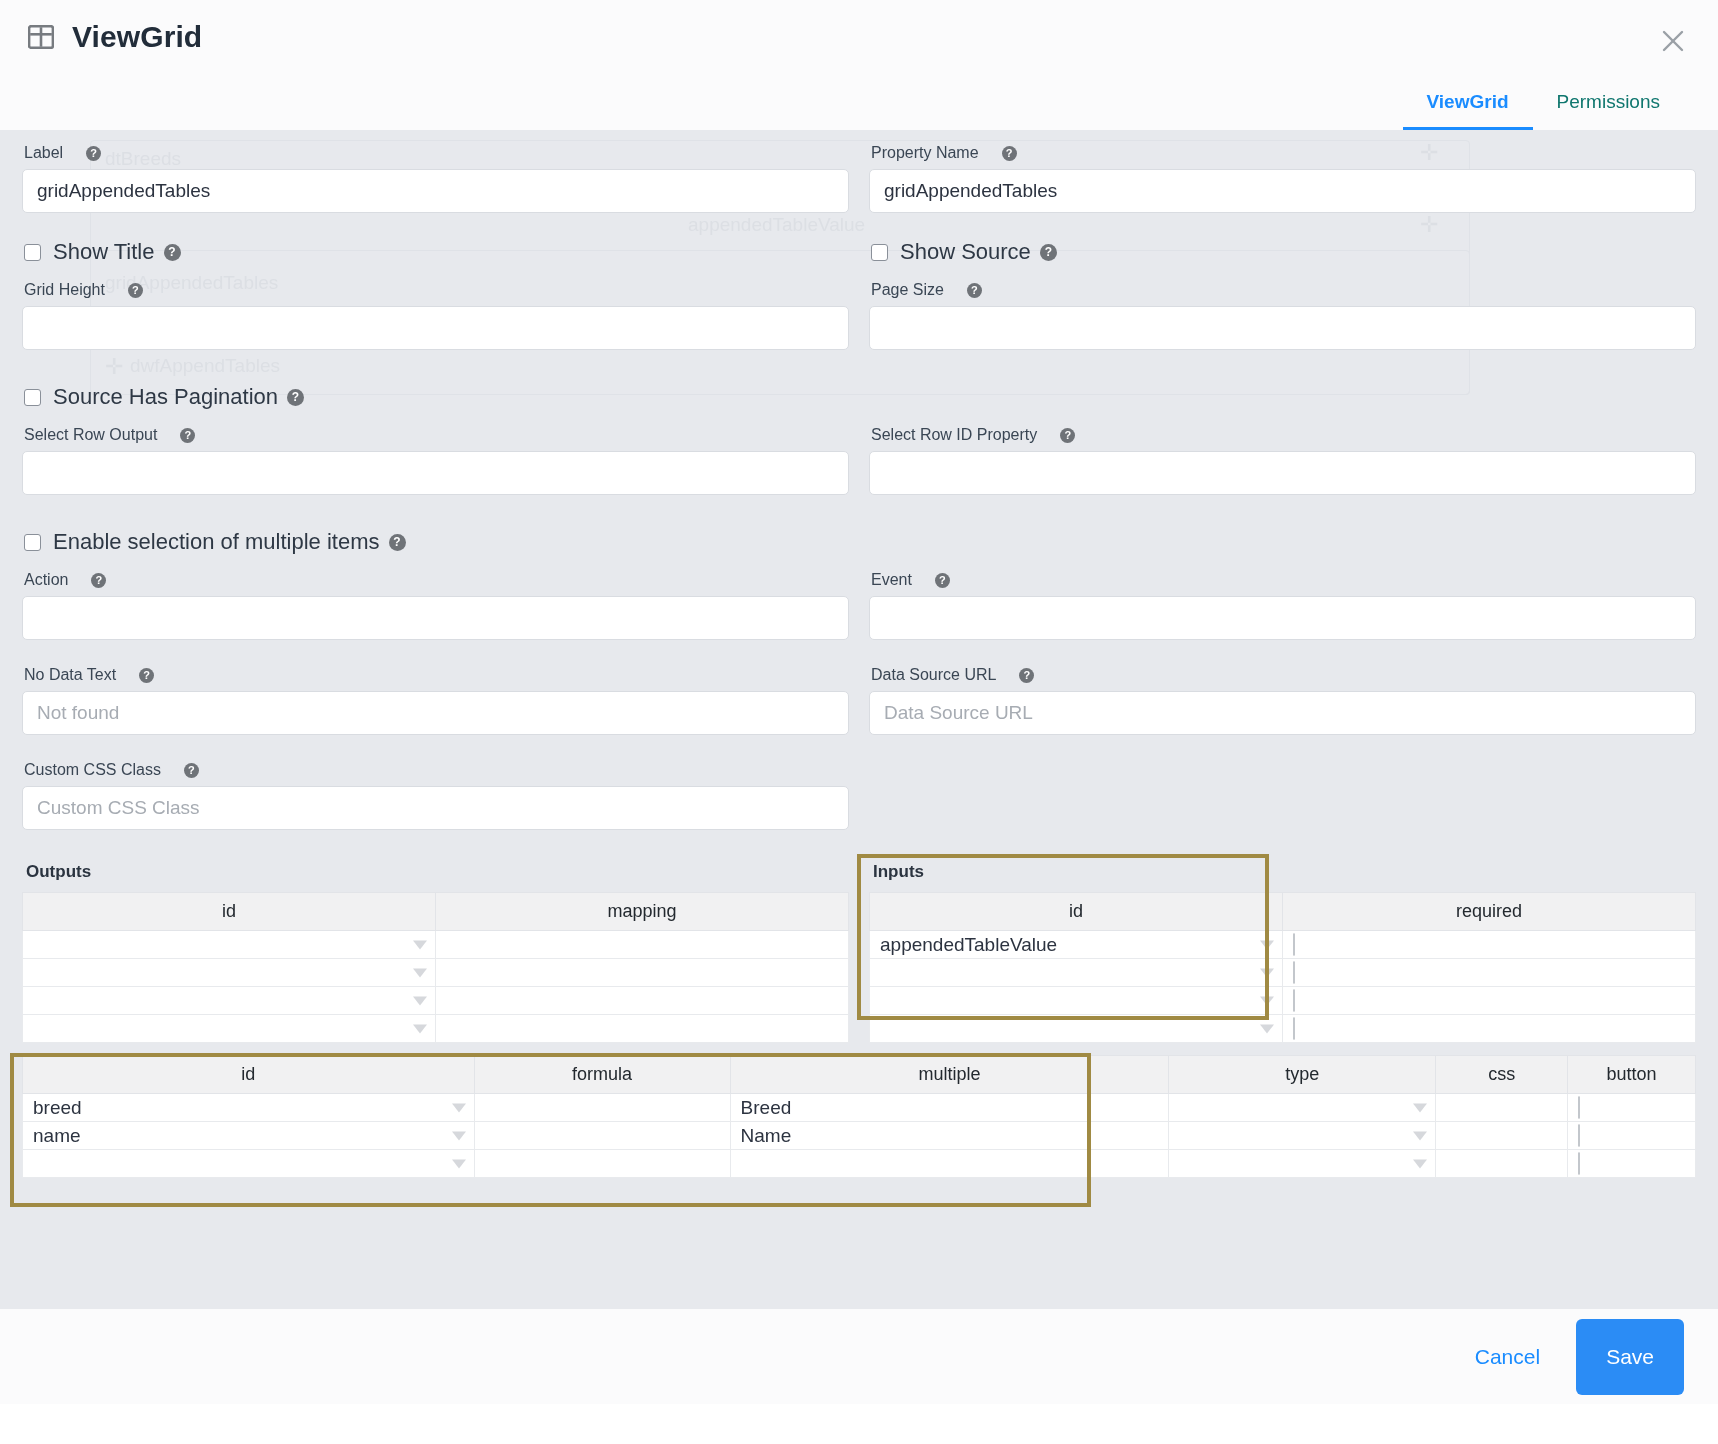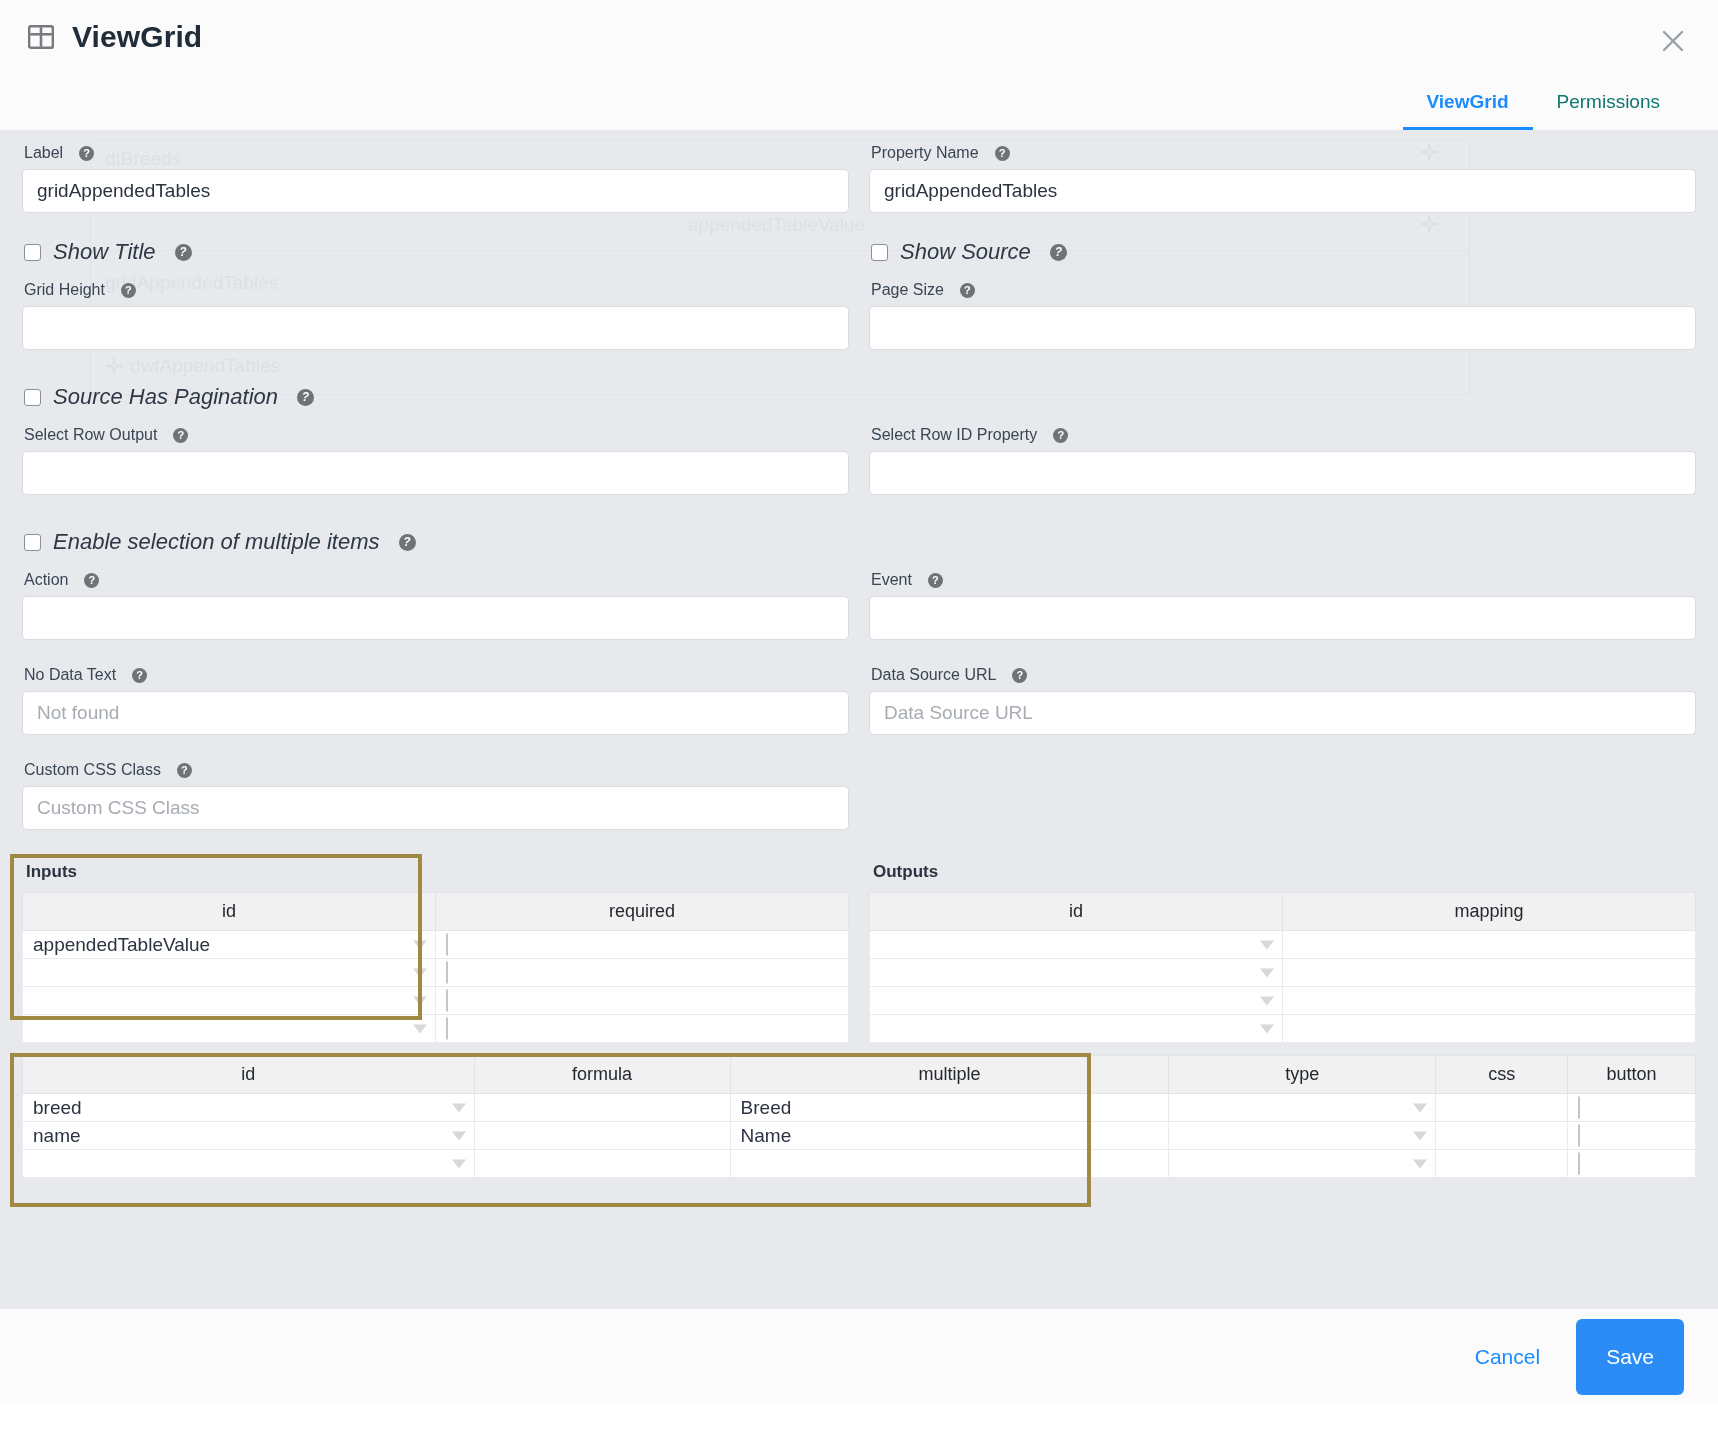--- a/index.html
+++ b/index.html
@@ -62,21 +62,21 @@
   
   .ghost { position: absolute; pointer-events: none; color: #dcdfe4; font-size: 19px;
            font-family: "Liberation Sans", sans-serif; white-space: nowrap; }
   .ghost-box { position: absolute; pointer-events: none; border: 1px solid #dfe2e7; border-radius: 4px; }
 
   .row { display: flex; gap: 0; position: relative; }
   .col { width: 50%; padding: 0 10px; position: relative; }
 
   .fld-label {
     font-size: 16px; color: #3a4654; margin: 0 0 7px 2px;
-    display: flex; align-items: center; gap: 16px;
+    display: flex; align-items: center; gap: 23px;
   }
   .qm {
     display: inline-flex; align-items: center; justify-content: center;
     width: 15px; height: 15px; border-radius: 50%;
     background: #6f7378; color: #fff; font-size: 11px; font-weight: 700;
     line-height: 1; cursor: pointer; font-family: "Liberation Sans", sans-serif;
   }
   .inp {
     width: 100%; height: 44px;
     border: 1px solid #d9dce1; border-radius: 5px;
@@ -84,21 +84,21 @@
     padding: 0 14px; outline: none;
     font-family: "Liberation Sans", sans-serif;
   }
   .inp::placeholder { color: #a7acb3; }
 
   .chk-row { display: flex; align-items: center; gap: 12px; margin: 0 0 6px 2px; }
   .chk {
     width: 17px; height: 17px; border: 1px solid #8a9099; border-radius: 3px;
     background: #fff; flex: 0 0 auto; cursor: pointer;
   }
-  .chk-lbl { font-size: 22px; color: #2e3845; display: flex; align-items: center; gap: 19px; font-style: italic; }
+  .chk-lbl { font-size: 22px; color: #2e3845; display: flex; align-items: center; gap: 9px; }
   .chk-lbl .qm { width: 17px; height: 17px; font-size: 12px; }
   .sp-26 { height: 26px; }
   .sp-34 { height: 34px; }
 
   
   .subpanel { position: relative; }
   .subpanel-title { font-size: 17px; font-weight: 700; color: #2b3440; padding: 6px 4px 10px 4px; }
   .tbl { width: 100%; border-collapse: collapse; background: #fff; table-layout: fixed; }
   .tbl th {
     background: #f1f1f2; border: 1px solid #e2e4e8;
@@ -339,20 +339,62 @@
         </div>
         <input class="inp" placeholder="Custom CSS Class" style="">
       </div>
       <div class="col"></div>
     </div>
 
     <div class="sp-26"></div>
 
     <div class="row">
       <div class="col subpanel">
+        <div class="subpanel-title">Outputs</div>
+        <table class="tbl">
+          <colgroup>
+              <col style="width:50%">
+              <col style="width:50%">
+            </colgroup>
+          <thead>
+            <tr>
+              <th>id</th>
+              <th>mapping</th>
+            </tr>
+          </thead>
+          <tbody>
+            <tr>
+              <td>
+                  <span class="caret"></span>
+                </td>
+              <td></td>
+            </tr>
+            <tr>
+              <td>
+                  <span class="caret"></span>
+                </td>
+              <td></td>
+            </tr>
+            <tr>
+              <td>
+                  <span class="caret"></span>
+                </td>
+              <td></td>
+            </tr>
+            <tr>
+              <td>
+                  <span class="caret"></span>
+                </td>
+              <td></td>
+            </tr>
+          </tbody>
+        </table>
+      </div>
+
+      <div class="col subpanel">
         <div class="subpanel-title">Inputs</div>
         <table class="tbl">
           <colgroup>
               <col style="width:50%">
               <col style="width:50%">
             </colgroup>
           <thead>
             <tr>
               <th>id</th>
               <th>required</th>
@@ -378,62 +420,20 @@
             <tr>
               <td>
                   <span class="caret"></span>
                 </td>
               <td><span class="cellchk"></span></td>
             </tr>
           </tbody>
         </table>
 
         <div class="hl" style="left:-2px; top:-2px; width:412px; height:166px;"></div>
-      </div>
-
-      <div class="col subpanel">
-        <div class="subpanel-title">Outputs</div>
-        <table class="tbl">
-          <colgroup>
-              <col style="width:50%">
-              <col style="width:50%">
-            </colgroup>
-          <thead>
-            <tr>
-              <th>id</th>
-              <th>mapping</th>
-            </tr>
-          </thead>
-          <tbody>
-            <tr>
-              <td>
-                  <span class="caret"></span>
-                </td>
-              <td></td>
-            </tr>
-            <tr>
-              <td>
-                  <span class="caret"></span>
-                </td>
-              <td></td>
-            </tr>
-            <tr>
-              <td>
-                  <span class="caret"></span>
-                </td>
-              <td></td>
-            </tr>
-            <tr>
-              <td>
-                  <span class="caret"></span>
-                </td>
-              <td></td>
-            </tr>
-          </tbody>
-        </table>
       </div>
     </div>
 
     <div style="height:12px;"></div>
 
     <div class="subpanel" style="position:relative; padding:0 10px;">
       <table class="tbl">
         <colgroup>
           <col style="width:24.7%">
             <col style="width:14.0%">

